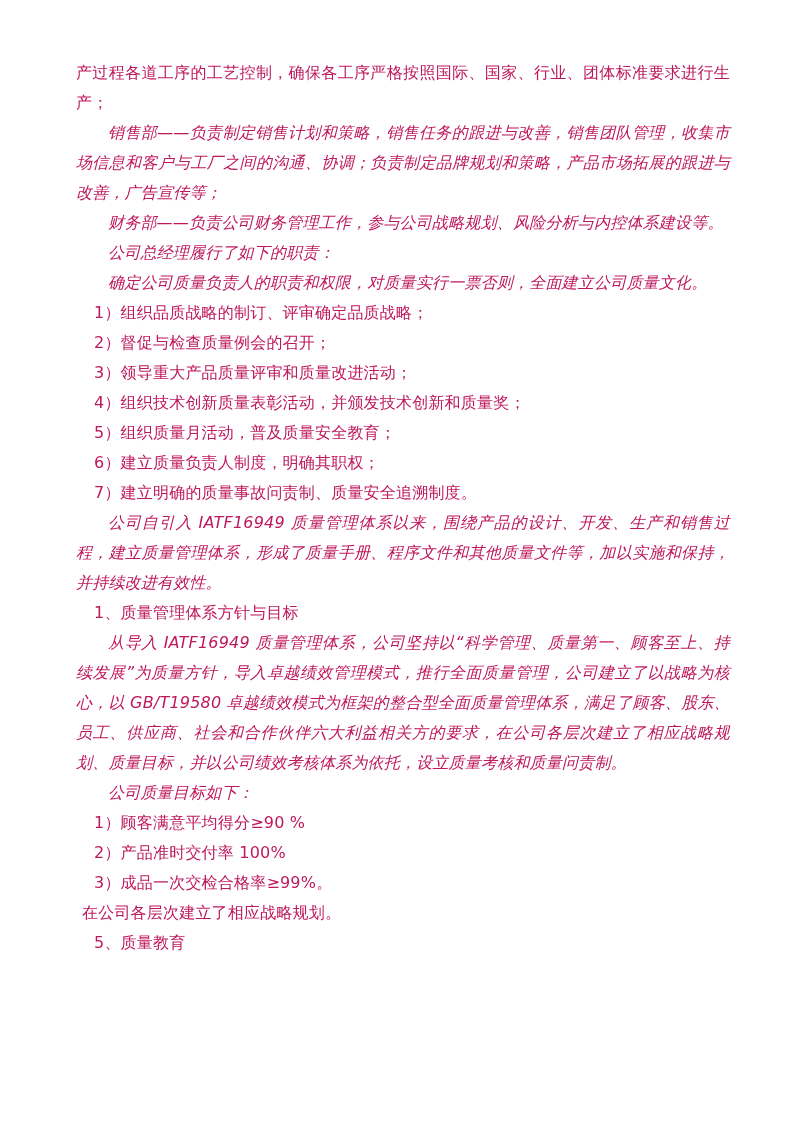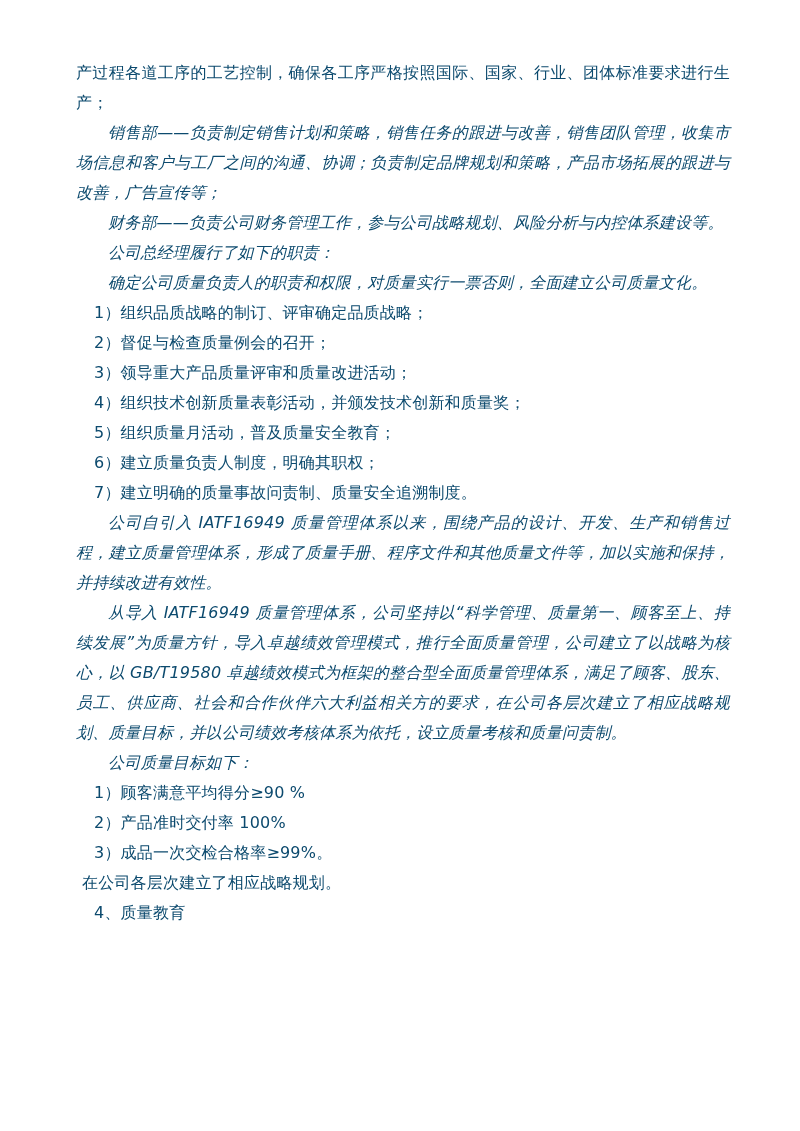--- a/index.html
+++ b/index.html
@@ -16,21 +16,21 @@
     box-sizing: border-box;
     padding: 58px 70px 0 76px;
     overflow: hidden;
     font-family: "DejaVu Sans", sans-serif;
   }
   .doc-body p {
     margin: 0;
     padding: 0;
     font-size: 16px;
     line-height: 30px;
-    color: #0c4a6e;
+    color: #be185d;
     text-align: justify;
     letter-spacing: 0.2px;
     word-break: break-all;
   }
   
   .flush   { text-indent: 0; }
   
   .ind2    { text-indent: 32px; font-style: italic; }
   
   .ind1    { text-indent: 18px; }
@@ -48,21 +48,22 @@
     <p class="ind2">公司总经理履行了如下的职责：</p>
     <p class="ind2">确定公司质量负责人的职责和权限，对质量实行一票否则，全面建立公司质量文化。</p>
     <p class="ind1">1）组织品质战略的制订、评审确定品质战略；</p>
     <p class="ind1">2）督促与检查质量例会的召开；</p>
     <p class="ind1">3）领导重大产品质量评审和质量改进活动；</p>
     <p class="ind1">4）组织技术创新质量表彰活动，并颁发技术创新和质量奖；</p>
     <p class="ind1">5）组织质量月活动，普及质量安全教育；</p>
     <p class="ind1">6）建立质量负责人制度，明确其职权；</p>
     <p class="ind1">7）建立明确的质量事故问责制、质量安全追溯制度。</p>
     <p class="ind2">公司自引入 IATF16949 质量管理体系以来，围绕产品的设计、开发、生产和销售过程，建立质量管理体系，形成了质量手册、程序文件和其他质量文件等，加以实施和保持，并持续改进有效性。</p>
+    <p class="ind1">1、质量管理体系方针与目标</p>
     <p class="ind2">从导入 IATF16949 质量管理体系，公司坚持以“科学管理、质量第一、顾客至上、持续发展”为质量方针，导入卓越绩效管理模式，推行全面质量管理，公司建立了以战略为核心，以 GB/T19580 卓越绩效模式为框架的整合型全面质量管理体系，满足了顾客、股东、员工、供应商、社会和合作伙伴六大利益相关方的要求，在公司各层次建立了相应战略规划、质量目标，并以公司绩效考核体系为依托，设立质量考核和质量问责制。</p>
     <p class="ind2">公司质量目标如下：</p>
     <p class="ind1">1）顾客满意平均得分≥90 %</p>
     <p class="ind1">2）产品准时交付率 100%</p>
     <p class="ind1">3）成品一次交检合格率≥99%。</p>
     <p class="ind05">在公司各层次建立了相应战略规划。</p>
-    <p class="ind1">4、质量教育</p>
+    <p class="ind1">5、质量教育</p>
   </div>
 </div>
 
 </body></html>

